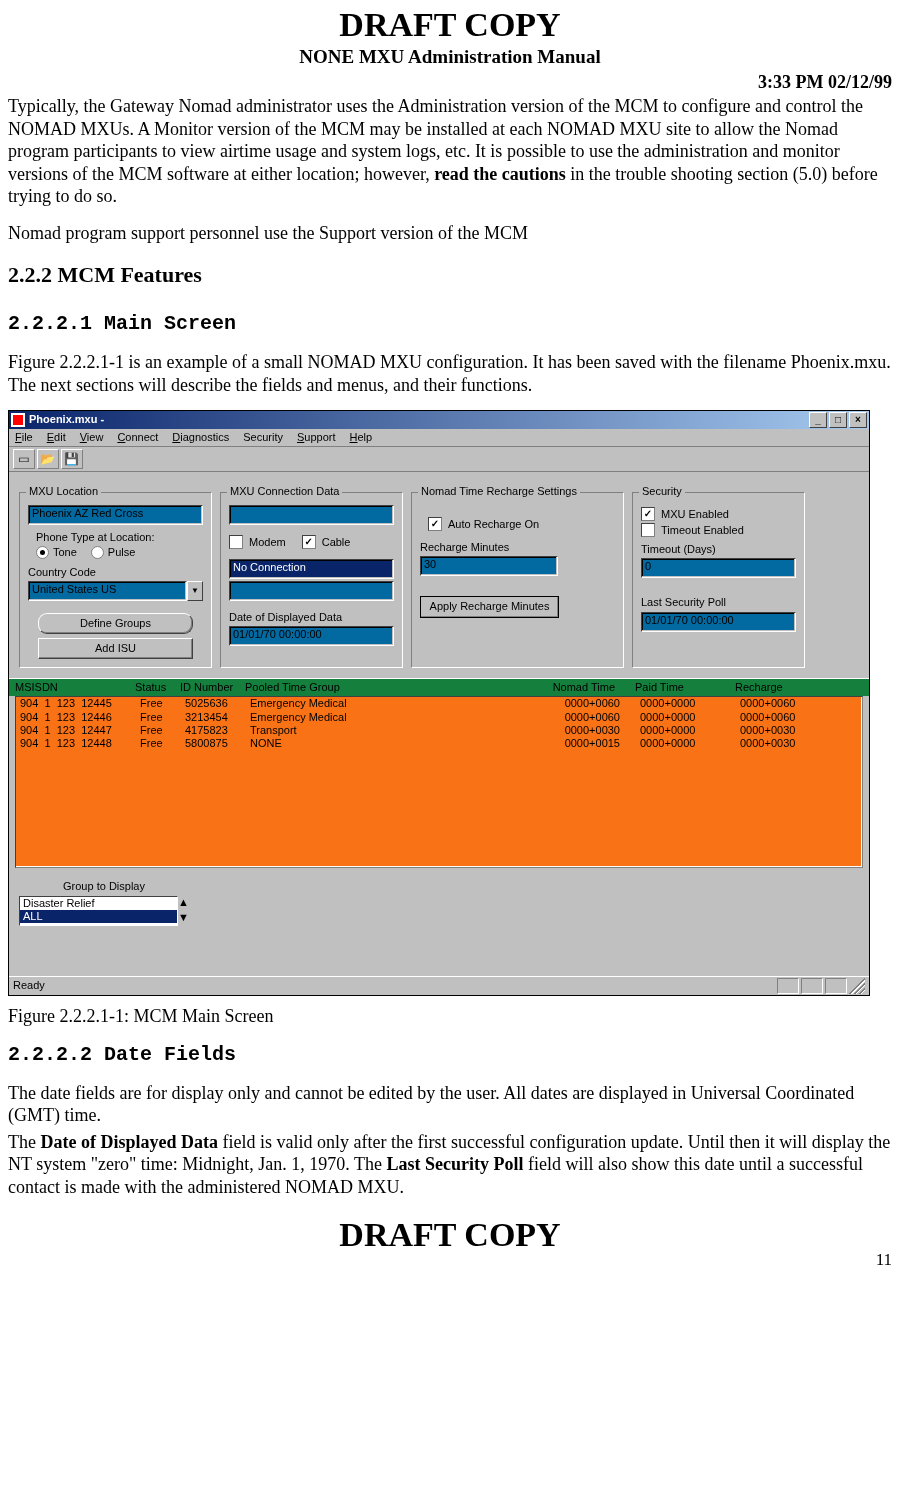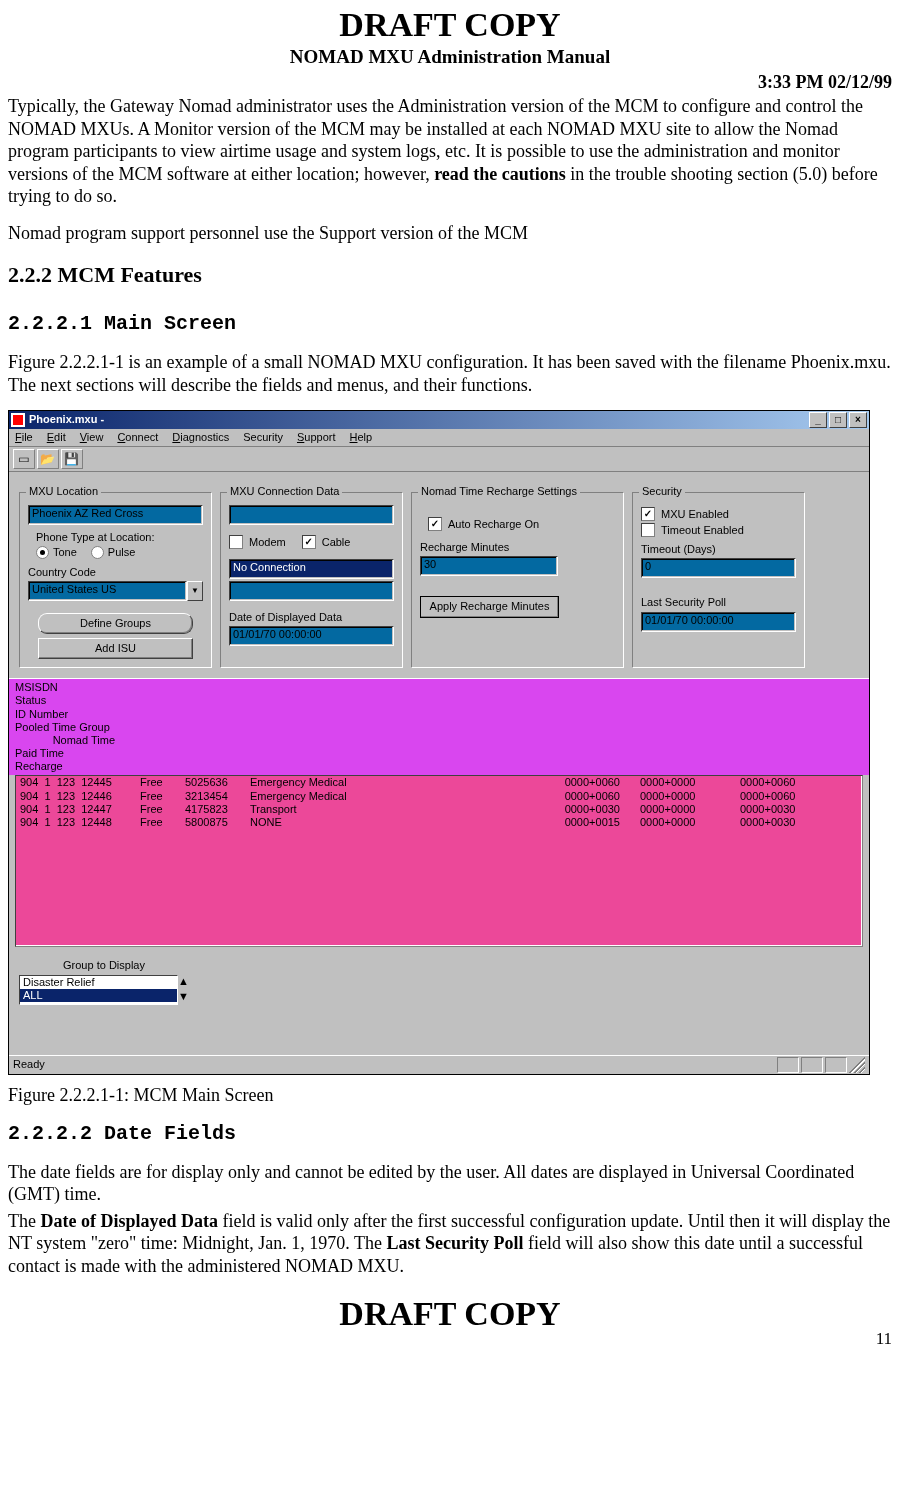--- a/index.html
+++ b/index.html
@@ -110,23 +110,23 @@
   .radio .dot.on:after {
     content: ""; position: absolute; inset: 3px; background: #000; border-radius: 50%;
   }
   .dropdown { display: flex; }
   .dropdown .arrow {
     width: 14px; height: 18px; background: #c0c0c0;
     border: 1px solid #fff; border-right-color: #404040; border-bottom-color: #404040;
     display: flex; align-items: center; justify-content: center; font-size: 8px;
   }
   .selected-row { background: #0a246a; color: #fff; }
-  .tablehdr { display: flex; padding: 2px 6px; background: #d946ef; font-size: 11px; border-top: 1px solid #fff; flex-direction: column;}
+  .tablehdr { display: flex; padding: 2px 6px; background: #15803d; font-size: 11px; border-top: 1px solid #fff;}
   .listarea {
-    background: #ec4899; margin: 0 6px 6px 6px; height: 170px;
+    background: #f97316; margin: 0 6px 6px 6px; height: 170px;
     border: 1px solid #808080; border-top-color: #404040; border-left-color: #404040;
     box-shadow: inset -1px -1px 0 #fff;
     font-size: 11px; overflow: hidden;
   }
   .listrow { display: flex; padding: 0 4px; white-space: pre; }
   .col-msisdn { width: 120px; }
   .col-status { width: 45px; }
   .col-id { width: 65px; }
   .col-ptg { width: 270px; }
   .col-nt { width: 100px; text-align: right; padding-right: 20px;}
@@ -149,21 +149,21 @@
     background:
       linear-gradient(135deg, transparent 50%, #808080 50%, #808080 55%, #fff 55%, #fff 60%, transparent 60%),
       linear-gradient(135deg, transparent 65%, #808080 65%, #808080 70%, #fff 70%, #fff 75%, transparent 75%),
       linear-gradient(135deg, transparent 80%, #808080 80%, #808080 85%, #fff 85%, #fff 90%, transparent 90%);
   }
 </style>
 </head>
 <body>
 
 <div class="draft-header">DRAFT COPY</div>
-<div class="subtitle">NOMAD MXU Administration Manual</div>
+<div class="subtitle">NONE MXU Administration Manual</div>
 <div class="timestamp">3:33 PM  02/12/99</div>
 
 <p class="para">
   <span>Typically, the Gateway Nomad administrator uses the Administration version of the MCM to configure and control the NOMAD MXUs.  A Monitor version of the MCM may be installed at each NOMAD MXU site to allow the Nomad program participants to view airtime usage and system logs, etc.  It is possible to use the administration and monitor versions of the MCM software at either location; however, </span><b>read the cautions</b><span> in the trouble shooting section (5.0) before trying to do so.</span>
 </p>
 <p class="para"> Nomad program support personnel use the Support version of the MCM</p>
 
 <div class="h3">2.2.2    MCM Features</div>
 <div class="h4">2.2.2.1  Main Screen</div>
 <p class="para">Figure 2.2.2.1-1 is an example of a small NOMAD MXU configuration.  It has been saved with the filename Phoenix.mxu.  The next sections will describe the fields and menus, and their functions.</p>

